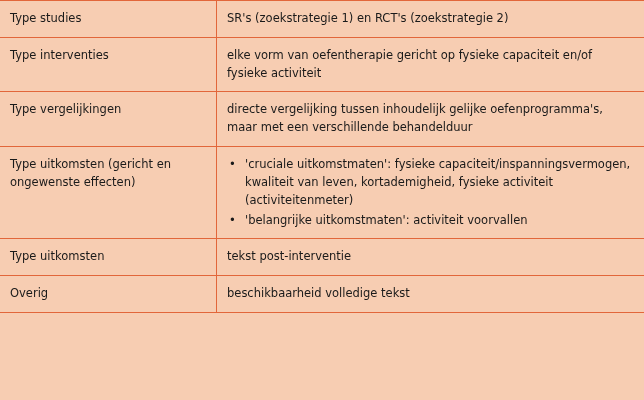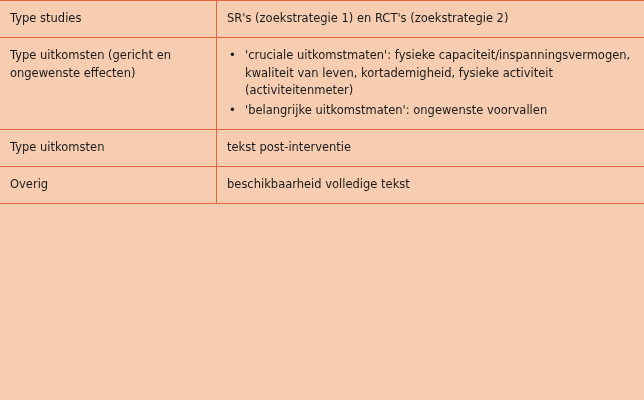--- a/index.html
+++ b/index.html
@@ -79,31 +79,47 @@
       <tr>
         <td class="label-cell">
           <span>Type studies</span>
         </td>
         <td class="value-cell">
           <span>SR's (zoekstrategie 1) en RCT's (zoekstrategie 2)</span>
         </td>
       </tr>
       <tr class="row-tall">
         <td class="label-cell">
+          <span>Type interventies</span>
+        </td>
+        <td class="value-cell">
+          <span>elke vorm van oefentherapie gericht op fysieke capaciteit en/of fysieke activiteit</span>
+        </td>
+      </tr>
+      <tr class="row-tall">
+        <td class="label-cell">
+          <span>Type vergelijkingen</span>
+        </td>
+        <td class="value-cell">
+          <span>directe vergelijking tussen inhoudelijk gelijke oefenprogramma's, maar met een verschillende behandelduur</span>
+        </td>
+      </tr>
+      <tr class="row-tall">
+        <td class="label-cell">
           <span>Type uitkomsten (gericht en ongewenste effecten)</span>
         </td>
         <td class="value-cell">
           <ul class="bullet-list">
             <li>
               <span class="bullet-dot">•</span>
               <span>'cruciale uitkomstmaten': fysieke capaciteit/inspanningsvermogen, kwaliteit van leven, kortademigheid, fysieke activiteit (activiteitenmeter)</span>
             </li>
             <li>
               <span class="bullet-dot">•</span>
-              <span>'belangrijke uitkomstmaten': ongewenste voorvallen</span>
+              <span>'belangrijke uitkomstmaten': activiteit voorvallen</span>
             </li>
           </ul>
         </td>
       </tr>
       <tr>
         <td class="label-cell">
           <span>Type uitkomsten</span>
         </td>
         <td class="value-cell">
           <span>tekst post-interventie</span>

